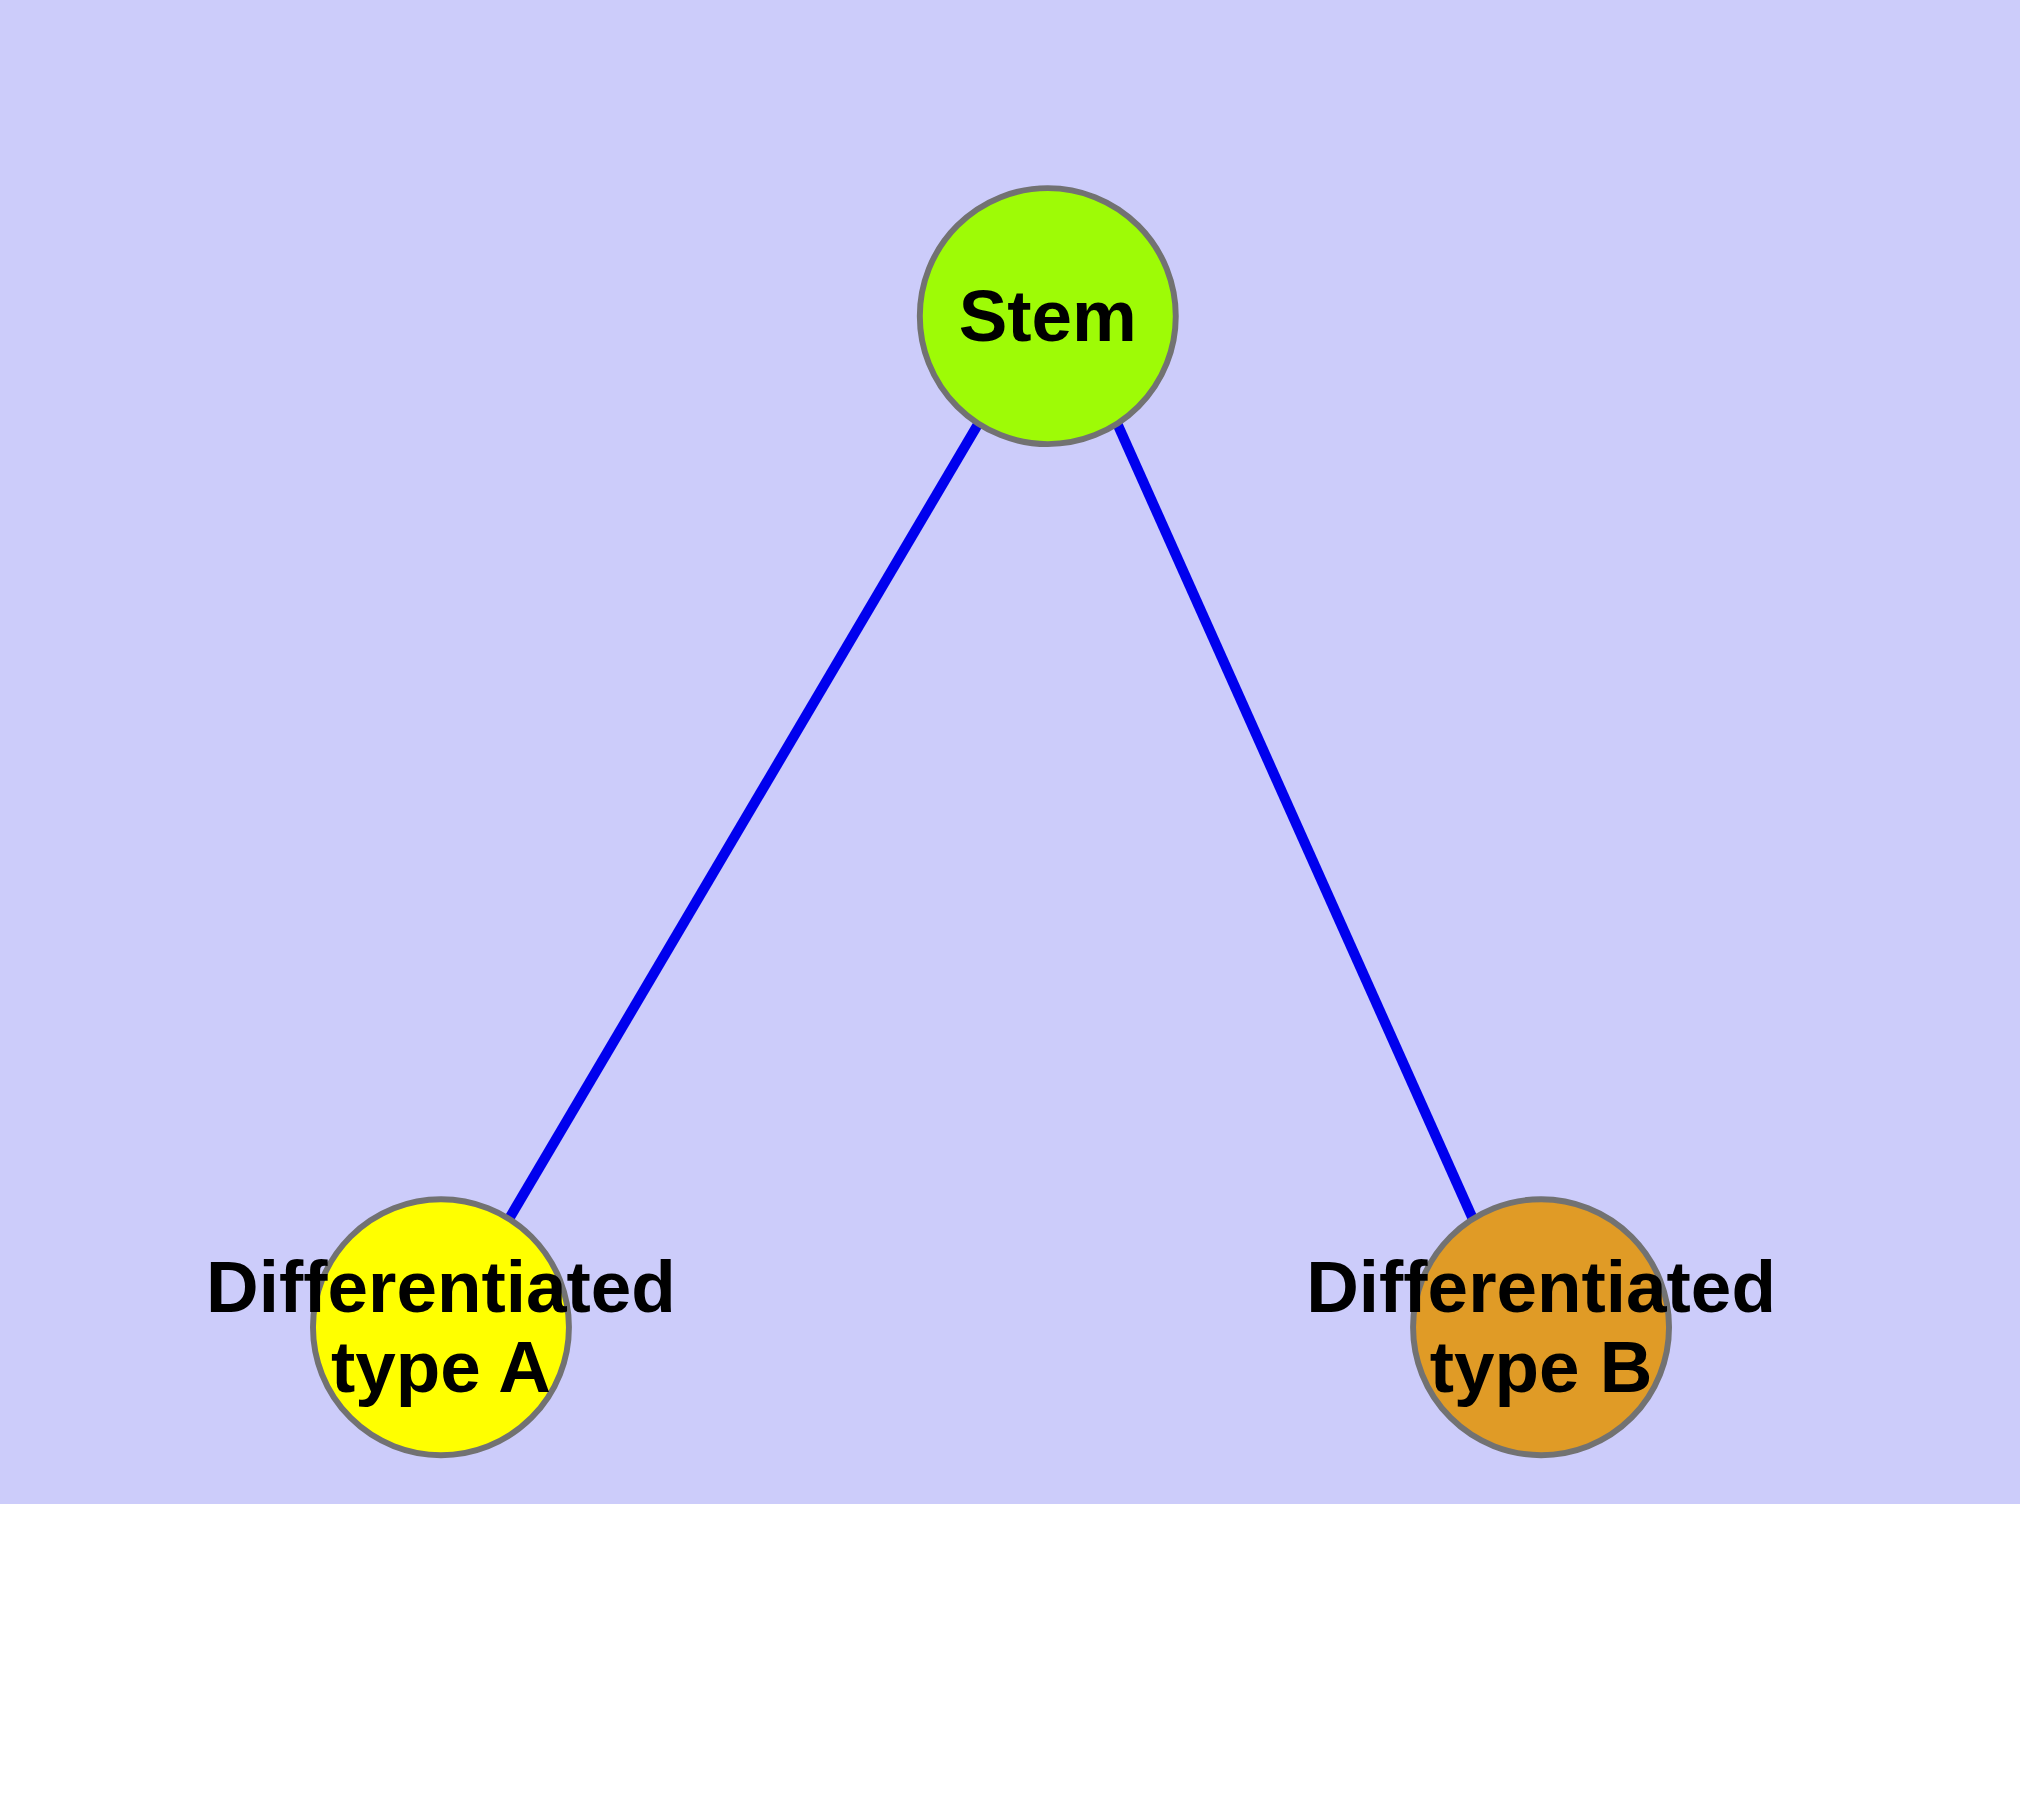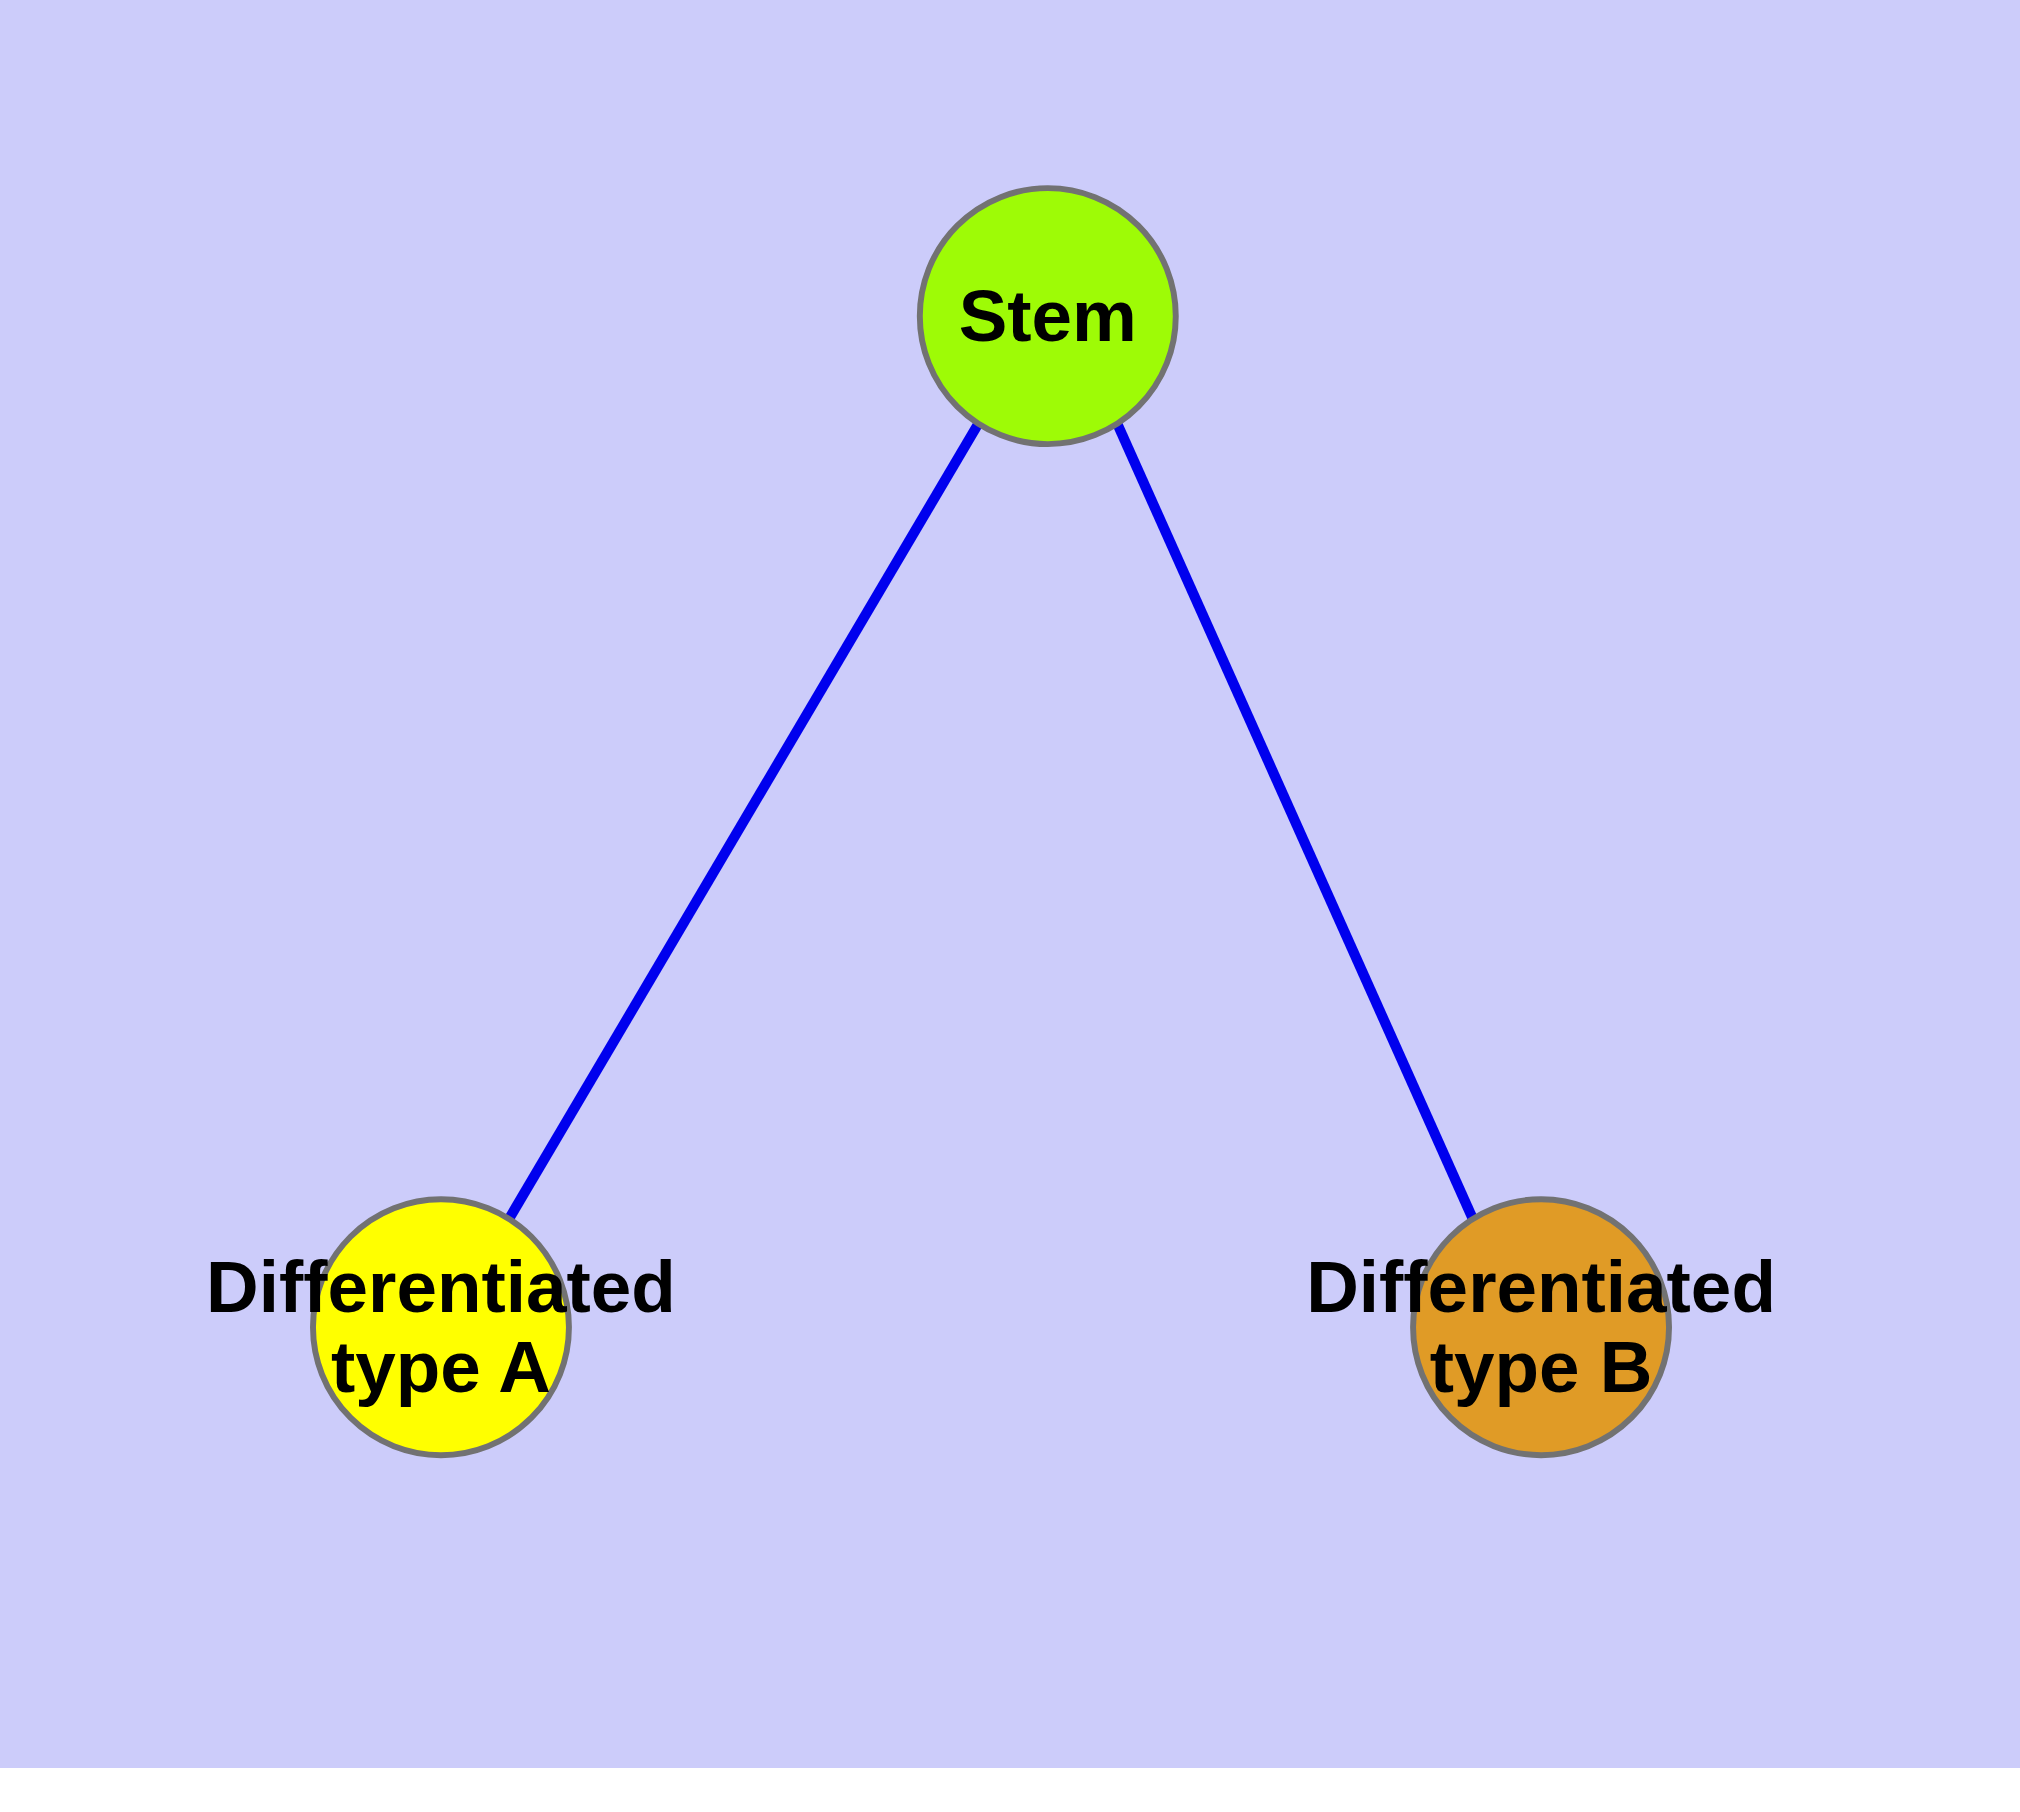--- a/index.html
+++ b/index.html
@@ -39,21 +39,21 @@
     font-weight: bold;
     fill: #000000;
     text-anchor: middle;
     dominant-baseline: alphabetic;
     paint-order: normal;
   }
 </style>
 </head>
 <body>
 
-<div id="stage" style="width: 2021px; height: 1768px; background: rgb(204, 204, 250);">
+<div id="stage" style="width: 2021px; height: 1504px; background: rgb(204, 204, 250);">
   <svg id="graph-svg" viewBox="0 0 2384 2138" style="width: 2021px; height: 1812px;">
 
     <rect id="bg-rect" x="0" y="0" width="2384" height="2138" fill="#ccccfa"></rect>
 
     <g id="edges-group">
         <line class="edge-line" x1="1154" y1="500" x2="601" y2="1437" stroke="#0000ee" stroke-width="12"></line>
         <line class="edge-line" x1="1318" y1="500" x2="1737" y2="1437" stroke="#0000ee" stroke-width="12"></line>
       </g>
 
     <g id="nodes-group">

